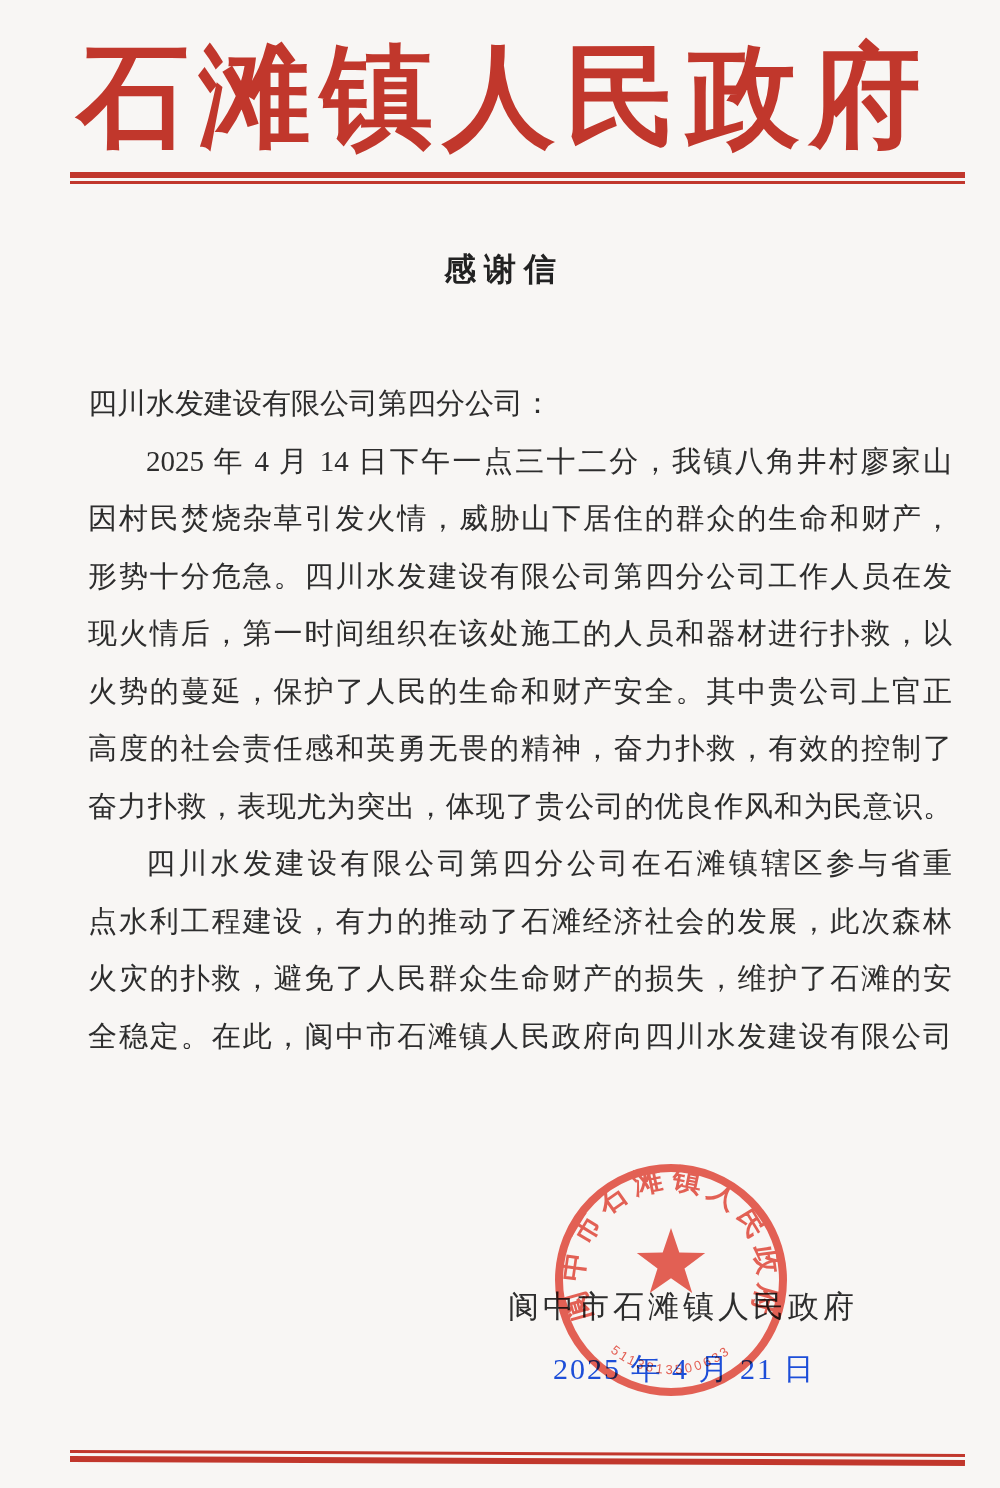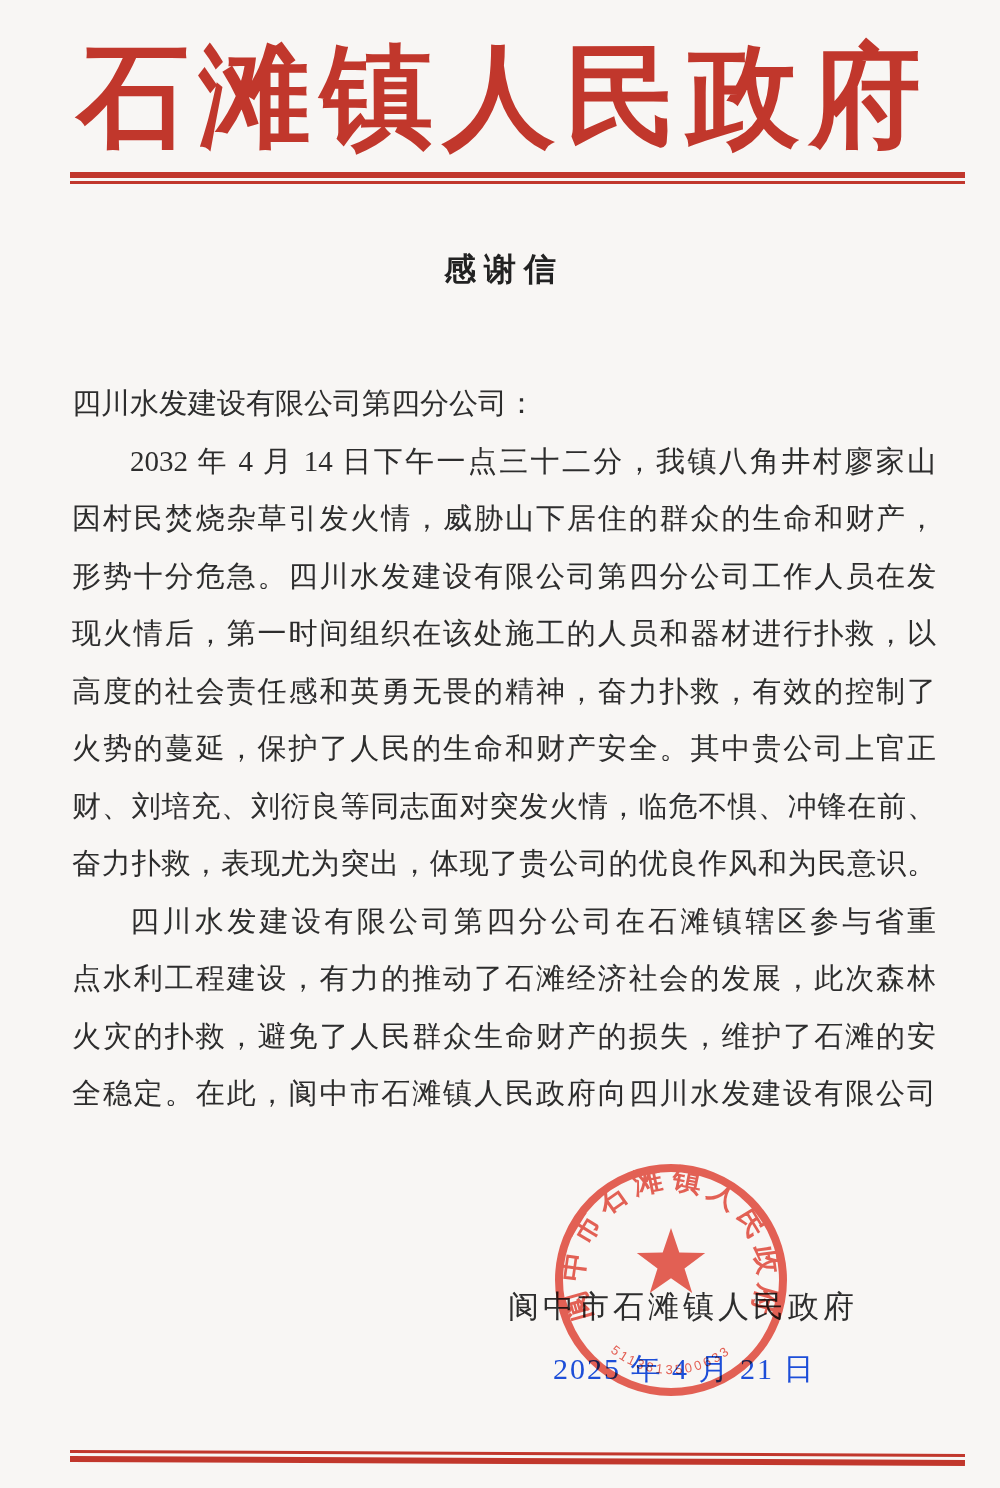--- a/index.html
+++ b/index.html
@@ -21,21 +21,21 @@
   }
   .rule { position:absolute; left:70px; width:895px; background:#c1372c; }
   .rule-thick-top { top:172px; height:6px; }
   .rule-thin-top  { top:181px; height:2.5px; }
   .doc-title {
     position:absolute; top:248px; left:0; right:0;
     text-align:center;
     font-size:32px; font-weight:bold;
     color:#222; letter-spacing:8px;
   }
-  .body-block { position:absolute; top:375px; left:72px; width:864px; }
+  .body-block { position:absolute; top:375px; left:88px; width:864px; }
   .bline {
     height:57.5px; line-height:57.5px;
     font-size:29px; color:#2d2d2d;
     overflow:hidden;
   }
   .stretch { text-align:justify; text-align-last:justify; }
   .indent  { text-indent:58px; }
   .signature {
     position:absolute; top:1286px; left:508px;
     font-size:31px; letter-spacing:4px; color:#2d2d2d;
@@ -62,27 +62,26 @@
 
   <div class="header-title">石滩镇人民政府</div>
 
   <div class="rule rule-thick-top"></div>
   <div class="rule rule-thin-top"></div>
 
   <div class="doc-title">感谢信</div>
 
   <div class="body-block">
     <div class="bline">四川水发建设有限公司第四分公司：</div>
-    <div class="bline stretch indent">2032 年 4 月 14 日下午一点三十二分，我镇八角井村廖家山</div>
+    <div class="bline stretch indent">2025 年 4 月 14 日下午一点三十二分，我镇八角井村廖家山</div>
     <div class="bline stretch">因村民焚烧杂草引发火情，威胁山下居住的群众的生命和财产，</div>
     <div class="bline stretch">形势十分危急。四川水发建设有限公司第四分公司工作人员在发</div>
     <div class="bline stretch">现火情后，第一时间组织在该处施工的人员和器材进行扑救，以</div>
+    <div class="bline stretch">火势的蔓延，保护了人民的生命和财产安全。其中贵公司上官正</div>
     <div class="bline stretch">高度的社会责任感和英勇无畏的精神，奋力扑救，有效的控制了</div>
-    <div class="bline stretch">火势的蔓延，保护了人民的生命和财产安全。其中贵公司上官正</div>
-    <div class="bline stretch">财、刘培充、刘衍良等同志面对突发火情，临危不惧、冲锋在前、</div>
     <div class="bline stretch">奋力扑救，表现尤为突出，体现了贵公司的优良作风和为民意识。</div>
     <div class="bline stretch indent">四川水发建设有限公司第四分公司在石滩镇辖区参与省重</div>
     <div class="bline stretch">点水利工程建设，有力的推动了石滩经济社会的发展，此次森林</div>
     <div class="bline stretch">火灾的扑救，避免了人民群众生命财产的损失，维护了石滩的安</div>
     <div class="bline stretch">全稳定。在此，阆中市石滩镇人民政府向四川水发建设有限公司</div>
   </div>
 
   <div class="signature">阆中市石滩镇人民政府</div>
   <div class="date">2025 年 4 月 21 日</div>
 

